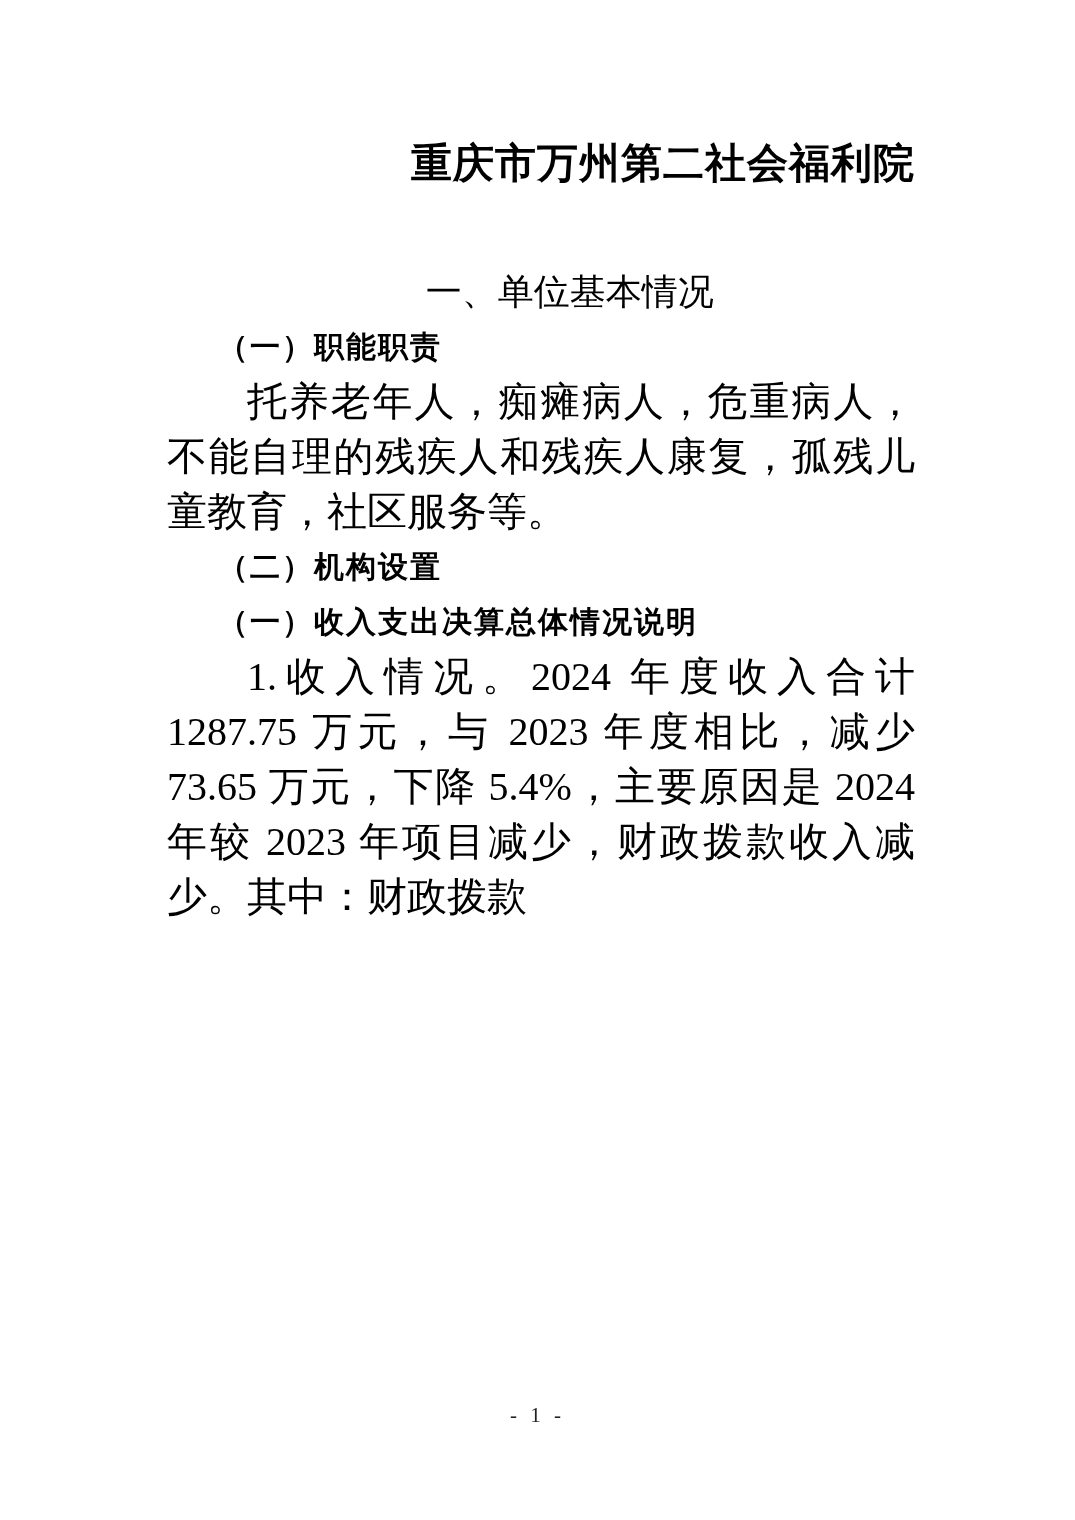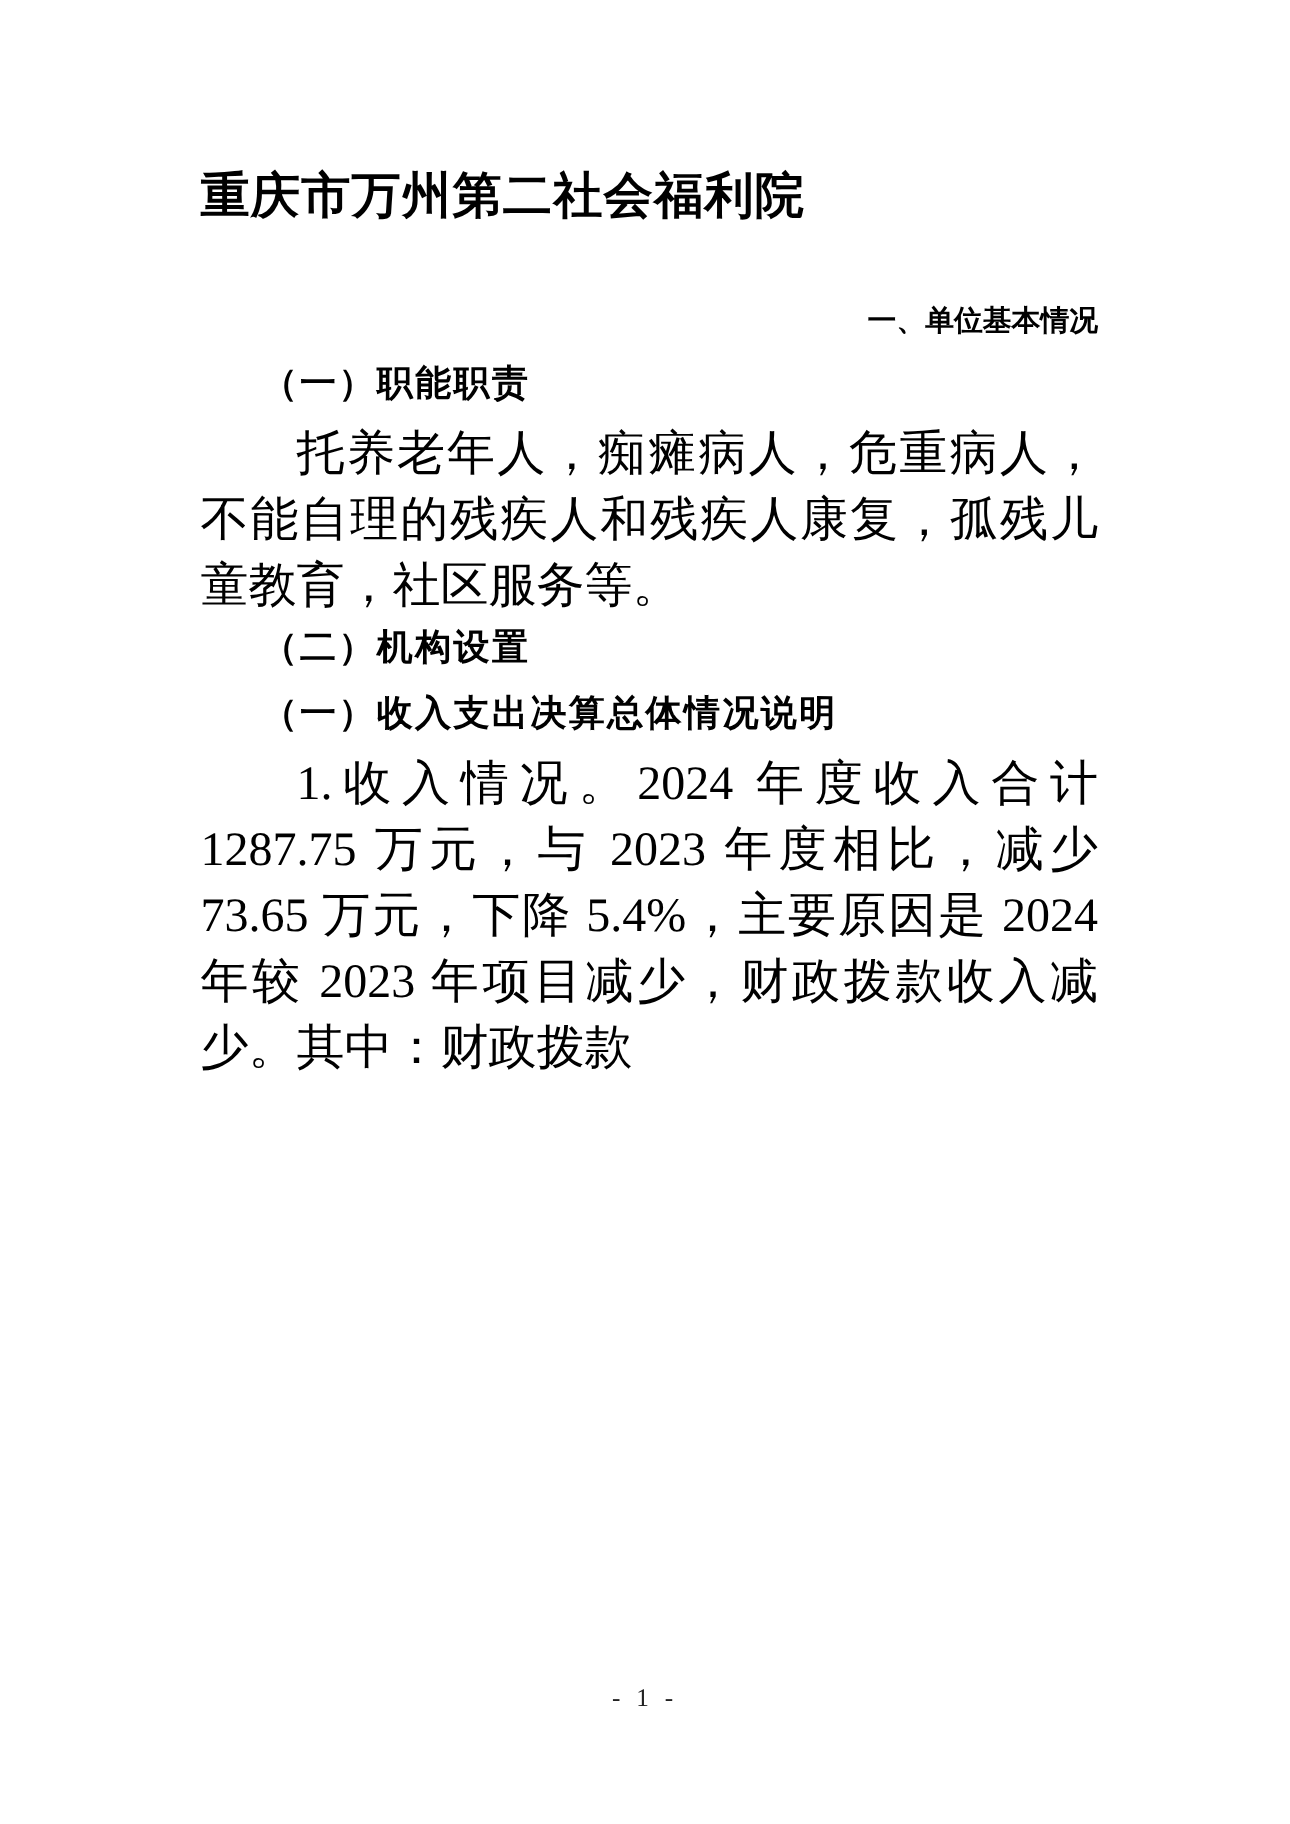--- a/index.html
+++ b/index.html
@@ -15,46 +15,46 @@
     height: 1520px;
     margin: 0 auto;
     background: #ffffff;
     color: #000000;
     padding: 132px 160px 0 167px;
     overflow: hidden;
   }
 
   
   .title-block {
-    text-align: left;
-    margin-bottom: 46px;
+    text-align: right;
+    margin-bottom: 70px;
   }
   .title-line {
     font-family: "Liberation Serif", serif;
     font-weight: bold;
     font-size: 41px;
     line-height: 62px;
     letter-spacing: 1px;
     white-space: nowrap;
   }
 
   
   .content { text-align: justify; }
 
   .heading-l1 {
     font-family: "Liberation Sans", sans-serif; 
-    font-weight: bold;
-    font-size: 24px;
+    font-weight: normal;
+    font-size: 36px;
     line-height: 55px;
     text-indent: 1.6em;
-    text-align: right;
+    text-align: center;
   }
 
   .heading-l2 {
-    font-family: Liberation Mono, monospace; 
+    font-family: Liberation Serif, serif; 
     font-weight: bold;
     font-size: 30px;
     line-height: 55px;
     text-indent: 1.7em;
     text-align: left;
     letter-spacing: 2px;
   }
 
   .para {
     font-family: "Liberation Serif", serif; 

